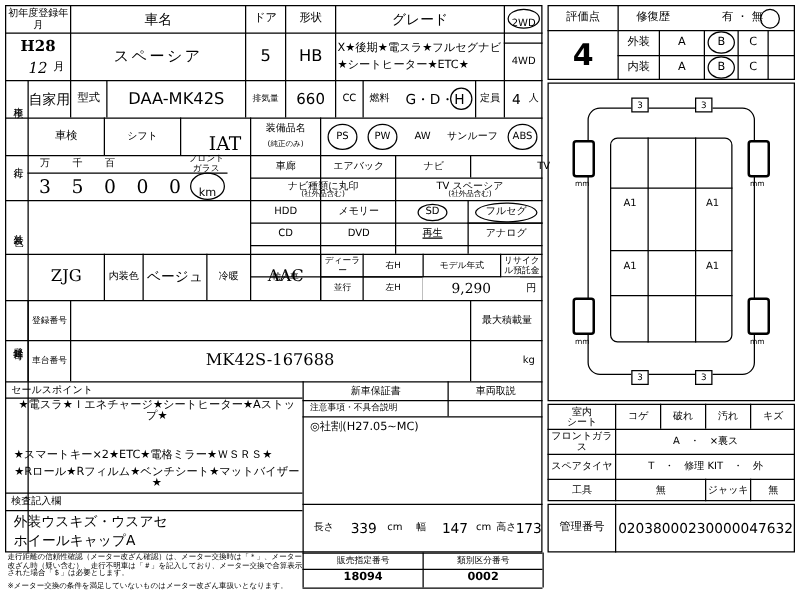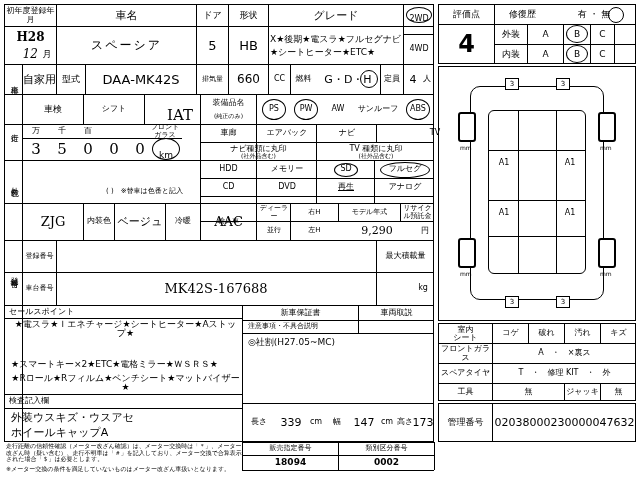--- a/index.html
+++ b/index.html
@@ -139,21 +139,20 @@
   <div class="lbl t15 hand ctr" style="left:26px;top:139px;width:20px;height:21px;">3</div>
   <div class="lbl t15 hand ctr" style="left:52px;top:139px;width:20px;height:21px;">5</div>
   <div class="lbl t15 hand ctr" style="left:78px;top:139px;width:20px;height:21px;">0</div>
   <div class="lbl t15 hand ctr" style="left:104px;top:139px;width:20px;height:21px;">0</div>
   <div class="lbl t15 hand ctr" style="left:130px;top:139px;width:20px;height:21px;">0</div>
   <div class="lbl t9 ctr" style="left:154px;top:140px;width:24px;height:32px;">km</div>
   <div class="circ" style="left:152px;top:138px;width:28px;height:22px;border-radius:50%;"></div>
   <div class="lbl t15 hand ctr" style="left:160px;top:95px;width:40px;height:42px;">IAT</div>
 
   <div class="lbl t8 vert ctr" style="left:5px;top:161px;width:17px;height:42px;">外装色</div>
-  <div class="lbl t7" style="left:106px;top:183px;width:94px;height:18px;justify-content:flex-start;">(      )　※替車は色番と記入</div>
 
   <div class="lbl t13 hand ctr" style="left:23px;top:204px;width:60px;height:35px;">ZJG</div>
   <div class="line" style="left:83px;top:203px;width:1px;height:37px;"></div>
   <div class="lbl t8 ctr" style="left:84px;top:204px;width:30px;height:35px;">内装色</div>
   <div class="line" style="left:114px;top:203px;width:1px;height:37px;"></div>
   <div class="lbl t11 hand ctr" style="left:115px;top:204px;width:50px;height:35px;">ベージュ</div>
   <div class="line" style="left:165px;top:203px;width:1px;height:37px;"></div>
   <div class="lbl t8 ctr" style="left:166px;top:204px;width:34px;height:35px;">冷暖</div>
   <div class="lbl t13 hand ctr" style="left:201px;top:204px;width:55px;height:35px;">AAC</div>
   <div class="line" style="left:256px;top:203px;width:1px;height:37px;"></div>
@@ -180,21 +179,21 @@
   <div class="circ" style="left:406px;top:99px;width:24px;height:21px;"></div>
 
   <div class="lbl t8 ctr" style="left:201px;top:125px;width:55px;height:17px;">車廊</div>
   <div class="lbl t8 ctr" style="left:258px;top:125px;width:58px;height:17px;">エアバック</div>
   <div class="lbl t8 ctr" style="left:318px;top:125px;width:58px;height:17px;">ナビ</div>
   <div class="lbl t8 ctr" style="left:378px;top:125px;width:56px;height:17px;margin-left:29px;">TV</div>
   <div class="line" style="left:376px;top:124px;width:1px;height:18px;"></div>
 
   <div class="lbl t8 ctr" style="left:201px;top:143px;width:115px;height:12px;">ナビ種類に丸印</div>
   <div class="lbl t6 ctr" style="left:201px;top:152px;width:115px;height:9px;">(社外品含む)</div>
-  <div class="lbl t8 ctr" style="left:318px;top:143px;width:116px;height:12px;">TV 種類に丸印</div>
+  <div class="lbl t8 ctr" style="left:318px;top:143px;width:116px;height:12px;">TV スペーシア</div>
   <div class="lbl t6 ctr" style="left:318px;top:152px;width:116px;height:9px;">(社外品含む)</div>
 
   <div class="lbl t8 ctr" style="left:201px;top:161px;width:55px;height:17px;">HDD</div>
   <div class="lbl t8 ctr" style="left:258px;top:161px;width:58px;height:17px;">メモリー</div>
   <div class="lbl t8 ctr" style="left:318px;top:161px;width:56px;height:17px;">SD</div>
   <div class="circ" style="left:334px;top:163px;width:24px;height:14px;"></div>
   <div class="lbl t8 ctr" style="left:376px;top:161px;width:58px;height:17px;">フルセグ</div>
   <div class="circ" style="left:380px;top:162px;width:50px;height:16px;"></div>
   <div class="line" style="left:374px;top:160px;width:1px;height:43px;"></div>
 

